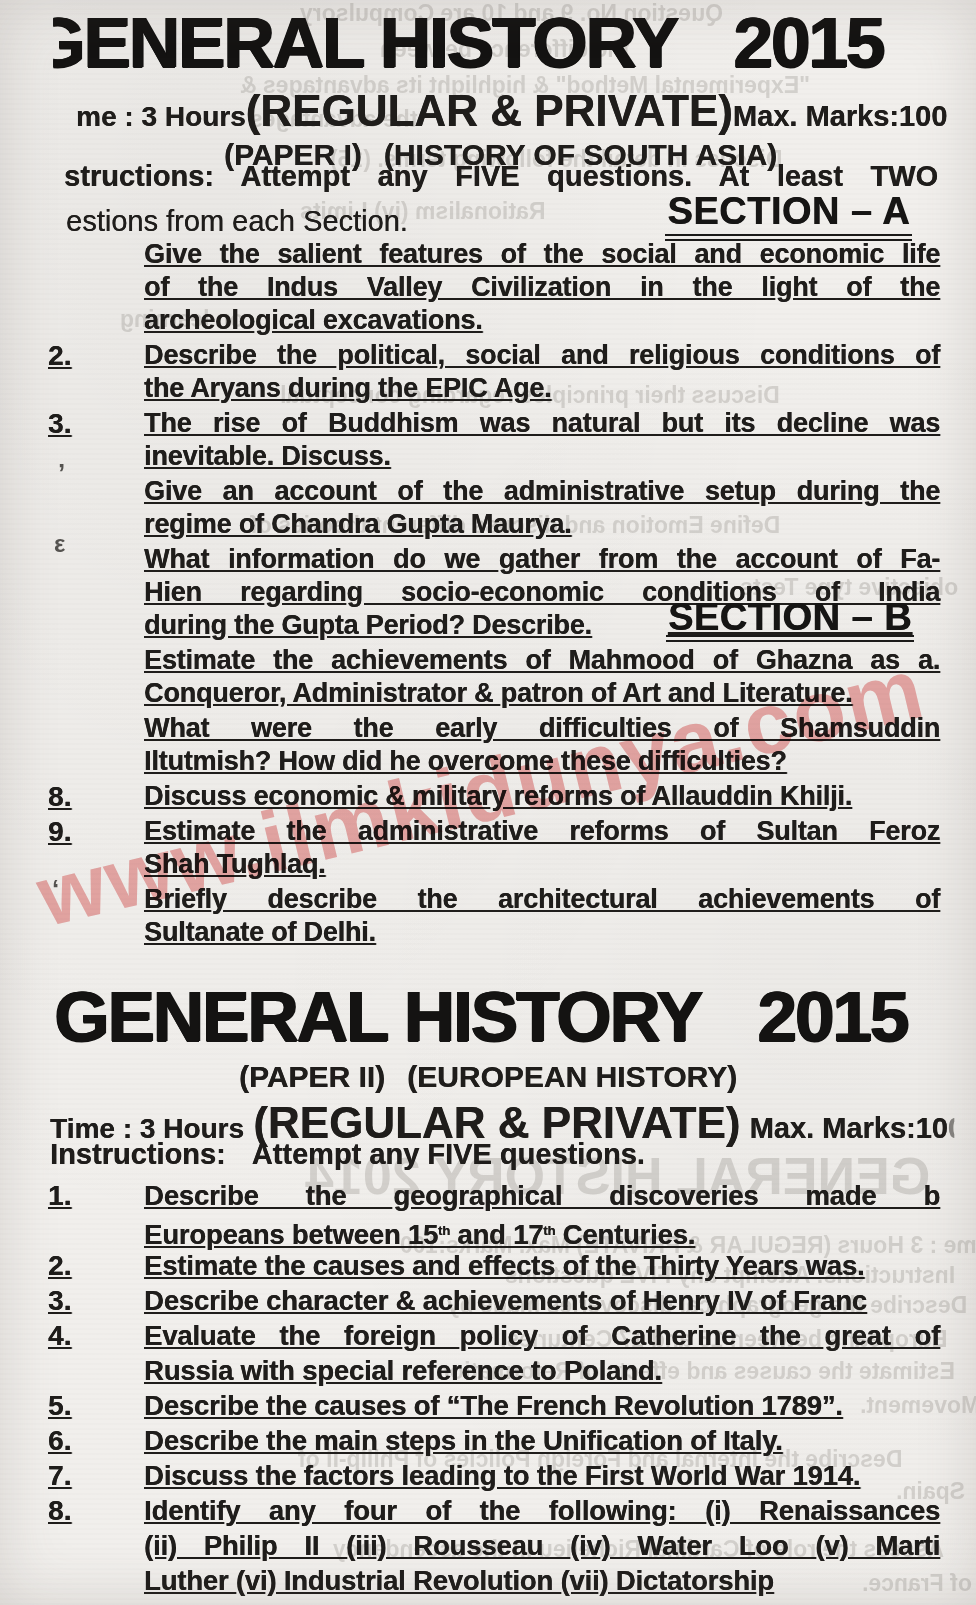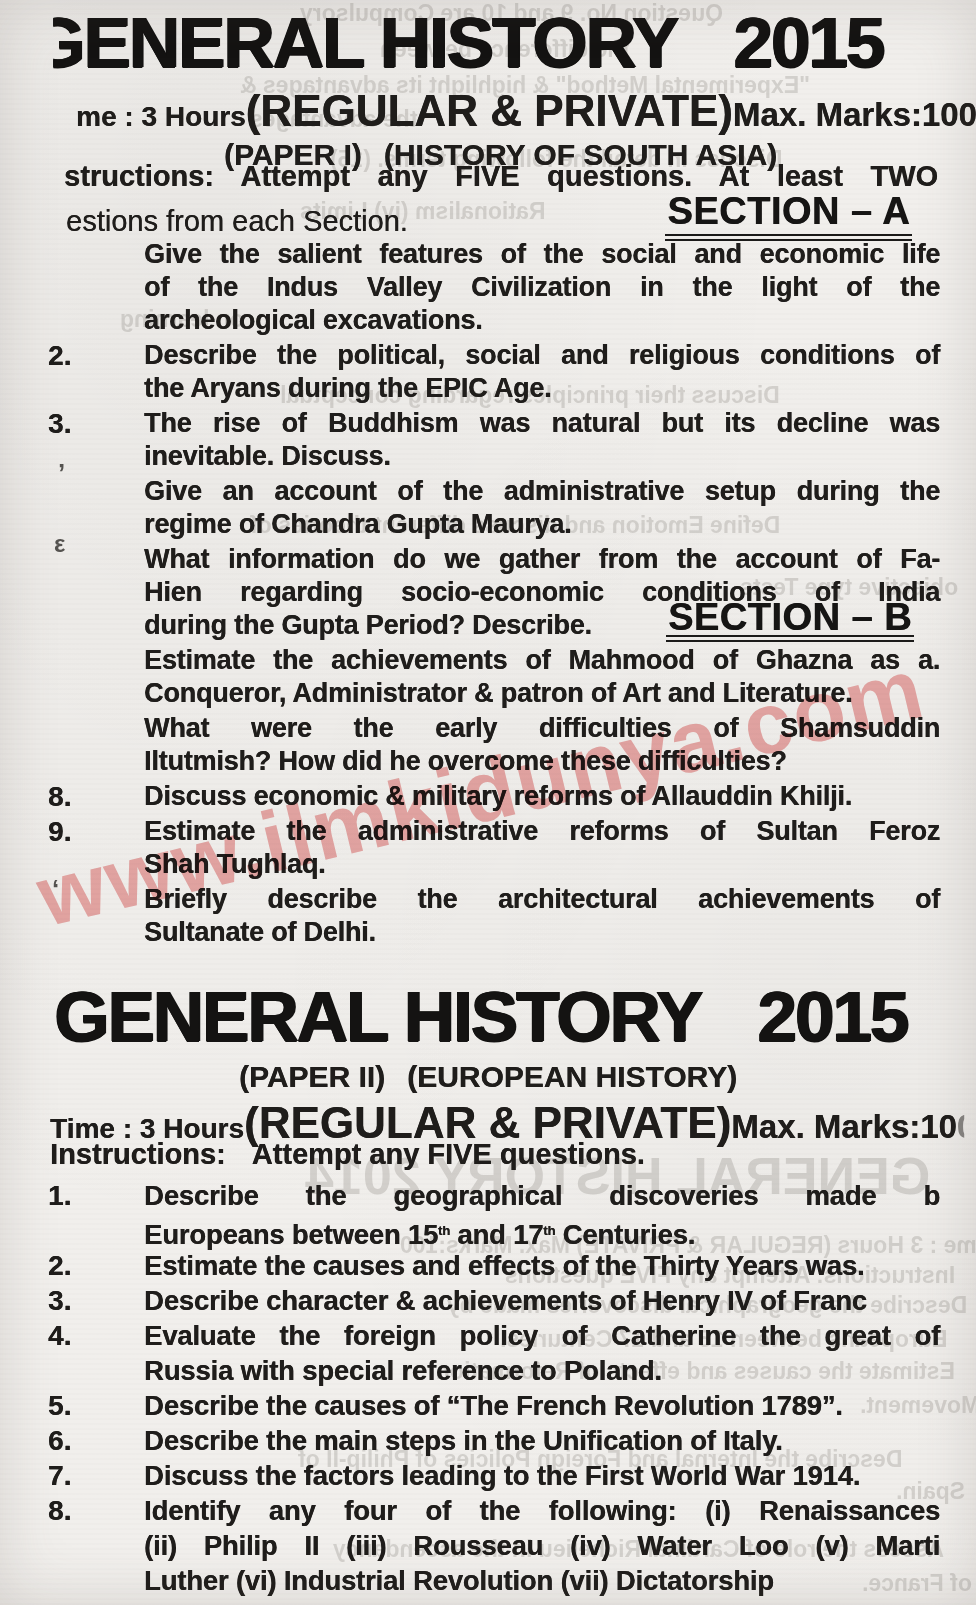--- a/index.html
+++ b/index.html
@@ -28,21 +28,21 @@
   .t2{top:976px;left:54px;}
   .gclip{display:inline-block;clip-path:inset(0 0 0 44%);}
   .year{margin-left:56px;}
 
   .meta-row{position:absolute;display:flex;justify-content:space-between;align-items:baseline;
     font-weight:700;white-space:nowrap;text-shadow:.35px 0 currentColor;}
   .m1{top:86px;left:76px;right:38px;}
   .m2{top:1098px;left:50px;right:12px;}
   .meta-row .time{font-size:28px;}
   .meta-row .mode{font-size:44px;}
-  .meta-row .marks{font-size:33px;}
+  .meta-row .marks{font-size:29px;}
   .cut0{display:inline-block;clip-path:inset(0 60% 0 0);opacity:.5;}
 
   .center-row{position:absolute;left:0;right:0;text-align:center;font-size:30px;font-weight:700;
     text-shadow:.35px 0 currentColor;}
   .p1line{top:138px;padding-left:25px;}
   .p2line{top:1060px;}
   .center-row .gap{display:inline-block;width:22px;}
 
   .instr{position:absolute;font-size:29px;font-weight:700;text-shadow:.35px 0 currentColor;}
   .i1{top:160px;left:64px;right:38px;text-align:justify;text-align-last:justify;}
@@ -51,21 +51,21 @@
   .i2{top:1138px;left:50px;}
   .i2 .irest{margin-left:26px;}
 
   .section-head{font-size:38px;font-weight:700;letter-spacing:.5px;color:#161514;
     border-bottom:7px double #1b1a19;padding:0 2px 1px 2px;white-space:nowrap;
     text-shadow:.6px 0 currentColor;}
 
   .qlist{position:absolute;left:40px;right:36px;}
   .p1q{top:238px;}
   .p2q{top:1178px;}
-  .q{display:flex;margin-bottom:2px;}
+  .q{display:flex;margin-bottom:2px;text-decoration:underline;}
   .p2q .q{margin-bottom:0;}
   .qnum{flex:none;width:104px;padding-left:8px;box-sizing:border-box;font-weight:700;
     font-size:28px;line-height:33px;text-shadow:.35px 0 currentColor;}
   .p2q .qnum{line-height:35px;}
   .qtext{flex:1;min-width:0;}
   .ln{font-size:27px;font-weight:700;line-height:33px;height:33px;white-space:nowrap;
     text-shadow:.35px 0 currentColor;letter-spacing:-.2px;}
   .p2q .ln{font-size:27.5px;line-height:35px;height:35px;}
   .ln.sp{white-space:normal;text-align:justify;text-align-last:justify;overflow:visible;}
   .ln.row{display:flex;justify-content:space-between;align-items:flex-end;overflow:visible;

